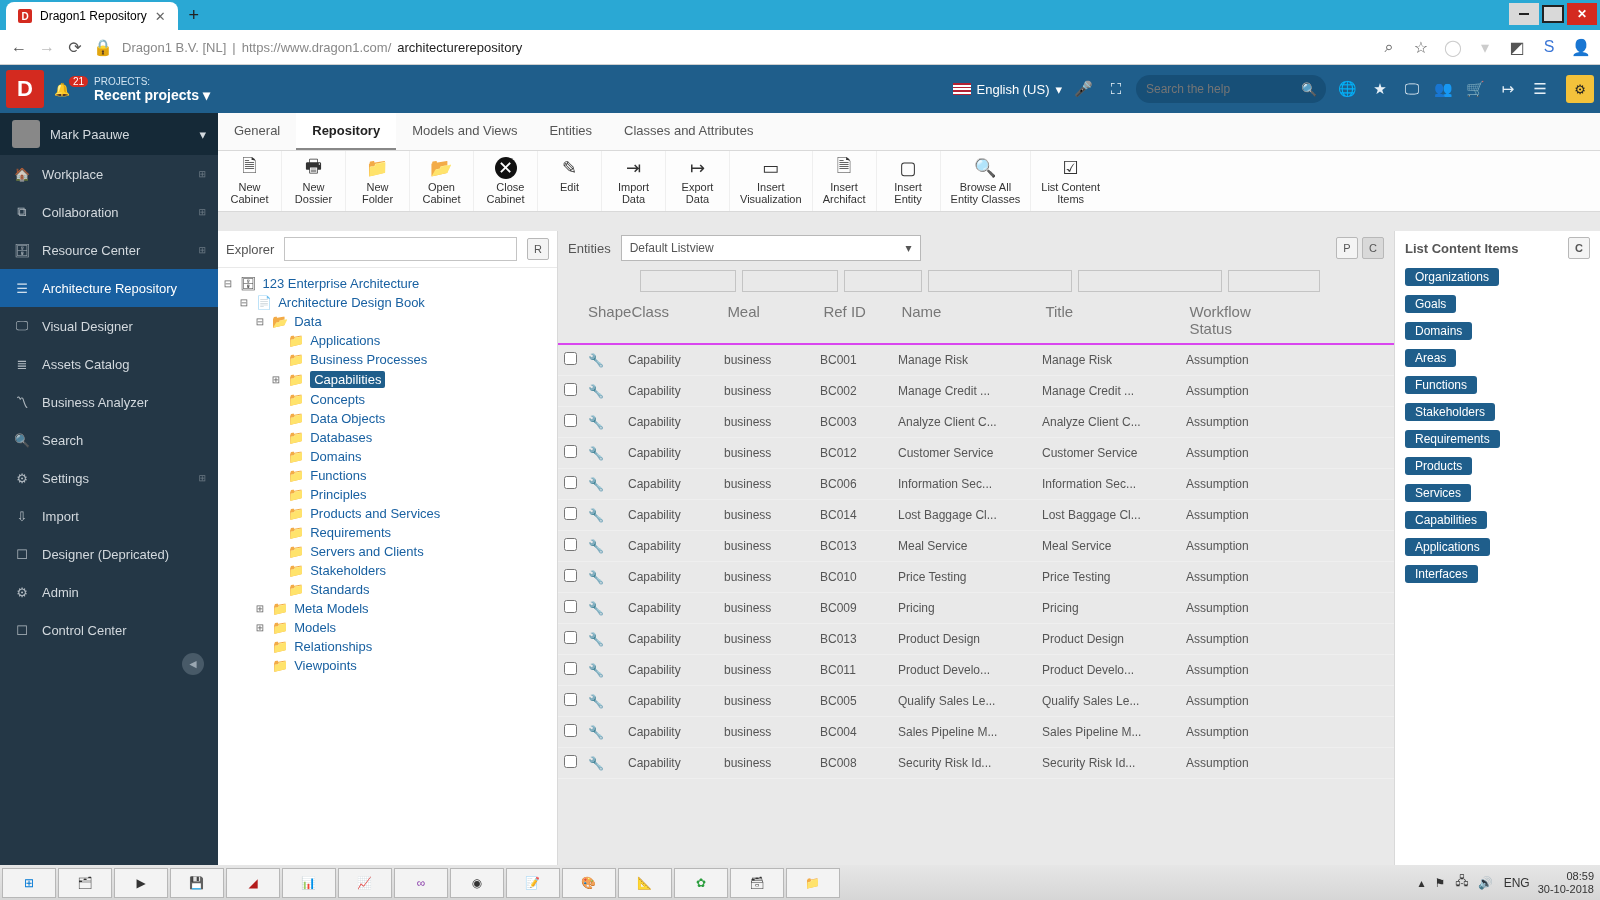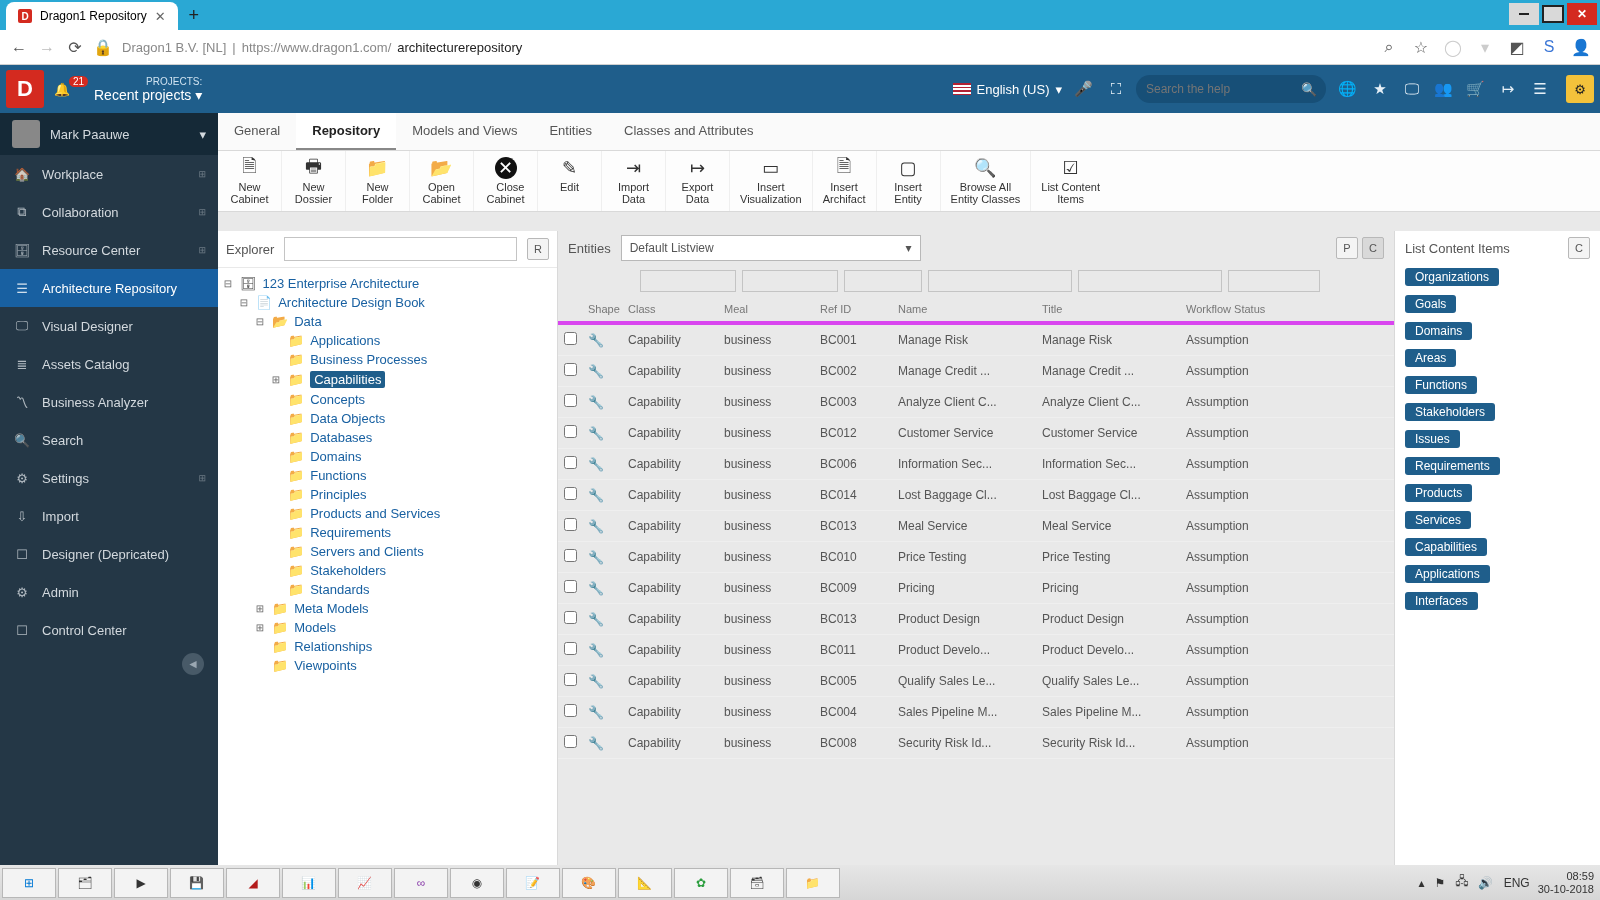--- a/index.html
+++ b/index.html
@@ -22,23 +22,23 @@
   .om-sec { color:#888; }
   .om-iden { color:#888; }
   .om-url-grey{color:#888;}
   .om-url-black{color:#222;}
   .om-right { display:flex; gap:14px; align-items:center; }
   
   .apphdr { height:48px; background:#1f5e8b; display:flex; align-items:center; color:#fff; font-size:13px; }
   .dlogo { width:38px; height:38px; background:#d42a1f; color:#fff; font-weight:bold; font-size:22px; display:flex;align-items:center;justify-content:center; margin-left:6px; border-radius:3px; }
   .bell { position:relative; margin-left:10px; width:30px; color:#ddd; }
   .bell-badge{position:absolute;top:-6px;right:-4px;background:#d42a1f;color:#fff;border-radius:8px;padding:0 4px;font-size:10px;}
-  .projblk{margin-left:10px;text-align:right;}
+  .projblk{margin-left:10px;}
   .projlbl{font-size:10px;text-transform:uppercase;color:#cfe2f0;}
-  .projname{font-size:14px;}
+  .projname{font-size:14px;font-weight:bold;}
   .hspacer{flex:1;}
   .lang{display:flex;align-items:center;gap:6px;margin-right:10px;}
   .flag{width:18px;height:12px;background:linear-gradient(#b22234 0 15%,#fff 15% 30%,#b22234 30% 45%,#fff 45% 60%,#b22234 60% 75%,#fff 75% 90%,#b22234 90% 100%);position:relative;}
   .searchbox{background:#174f77;border-radius:14px;height:28px;width:190px;display:flex;align-items:center;padding:0 10px;color:#aac7dc;margin-right:10px;}
   .searchbox input{background:transparent;border:none;color:#22c55e;font-size:12px;outline:none;flex:1;}
   .hicon{width:24px;text-align:center;color:#e6f0f7;cursor:pointer;font-size:15px;margin-right:8px;}
   .gear{width:28px;height:28px;margin-left:6px;margin-right:6px;background:#f3c23b;border-radius:3px;display:flex;align-items:center;justify-content:center;color:#222;}
   
   .mainrow { flex:1; display:flex; min-height:0; }
   .leftnav { width:218px; background:#243746; color:#d3d9de; display:flex; flex-direction:column; overflow:hidden; }
@@ -76,28 +76,28 @@
   .ind1{padding-left:16px;} .ind2{padding-left:32px;} .ind3{padding-left:48px;}
   
   .entities{flex:1;display:flex;flex-direction:column;border-right:1px solid #d9d9d9;min-width:0;}
   .enthdr{display:flex;align-items:center;padding:4px 10px;gap:10px;border-bottom:1px solid #e9e9e9;color:#555;font-size:13px;}
   .dd{height:26px;border:1px solid #b8b8b8;background:#fff;display:flex;align-items:center;justify-content:space-between;padding:0 8px;font-size:12px;color:#555;width:300px;cursor:pointer;}
   .entbtns{margin-left:auto;display:flex;gap:4px;}
   .filterrow{display:flex;padding:4px 6px;gap:6px;border-bottom:1px solid #e9e9e9;}
   .filterrow .fcell{border:1px solid #c4c4c4;height:22px;flex:1;}
   .filterrow .fcell.chk{flex:0 0 24px;border:none;} 
   .filterrow .fcell.shape{flex:0 0 40px;border:none;}
-  .colhdr{display:flex;padding:6px 6px;color:#777;font-size:11px;border-bottom:4px solid #d946ef;}
+  .colhdr{display:flex;padding:6px 6px;color:#777;font-size:15px;border-bottom:2px solid #d946ef;}
   .datarow{display:flex;padding:7px 6px;color:#555;font-size:12px;border-bottom:1px solid #efefef;align-items:center;}
   .c-chk{flex:0 0 24px;} .c-shape{flex:0 0 40px;} .c-class{flex:0 0 96px;} .c-type{flex:0 0 96px;} .c-ref{flex:0 0 78px;} .c-name{flex:0 0 144px;overflow:hidden;text-overflow:ellipsis;white-space:nowrap;} .c-title{flex:0 0 144px;overflow:hidden;text-overflow:ellipsis;white-space:nowrap;} .c-wf{flex:0 0 92px;}
   .wrench{transform:rotate(-45deg);font-size:13px;}
   .entbody{overflow:auto;}
   
   .listpane{width:205px;padding:6px 10px;background:#fff;overflow:auto;}
-  .listpane .lphdr{display:flex;justify-content:space-between;align-items:center;color:#555;font-size:13px;margin-bottom:8px;}
+  .listpane .lphdr{display:flex;justify-content:space-between;align-items:center;color:#555;font-size:13px;margin-bottom:8px;font-weight:bold;}
   .chip{display:inline-block;background:#1f5e8b;color:#fff;font-size:12px;padding:2px 10px;border-radius:3px;margin-bottom:8px;cursor:pointer;}
   
   .taskbar{height:35px;background:linear-gradient(#e6e6e6,#d6d6d6);display:flex;align-items:center;padding:0 2px;font-size:12px;color:#333;}
   .tbbtn{width:54px;height:30px;border:1px solid #b7b7b7;background:#f3f3f3;display:flex;align-items:center;justify-content:center;cursor:pointer;margin-right:2px;}
   .tbspacer{flex:1;}
   .tray{display:flex;gap:10px;align-items:center;margin-right:8px;}
   .clock{text-align:right;line-height:13px;font-size:11px;margin-right:4px;}
   .dicon{width:14px;height:14px;background:#d42a1f;color:#fff;font-size:10px;font-weight:bold;display:flex;align-items:center;justify-content:center;border-radius:2px;}
   input[type=checkbox]{width:13px;height:13px;}
 </style>
@@ -604,21 +604,20 @@
             <span>List Content Items</span>
             <span class="sqbtn">C</span>
           </div>
           <div id="chips">
               <div><span class="chip">Organizations</span></div>
               <div><span class="chip">Goals</span></div>
               <div><span class="chip">Domains</span></div>
               <div><span class="chip">Areas</span></div>
               <div><span class="chip">Functions</span></div>
               <div><span class="chip">Stakeholders</span></div>
-              <div><span class="chip">Issues</span></div>
               <div><span class="chip">Requirements</span></div>
               <div><span class="chip">Products</span></div>
               <div><span class="chip">Services</span></div>
               <div><span class="chip">Capabilities</span></div>
               <div><span class="chip">Applications</span></div>
               <div><span class="chip">Interfaces</span></div>
             </div>
         </div>
       </div>
     </div>

